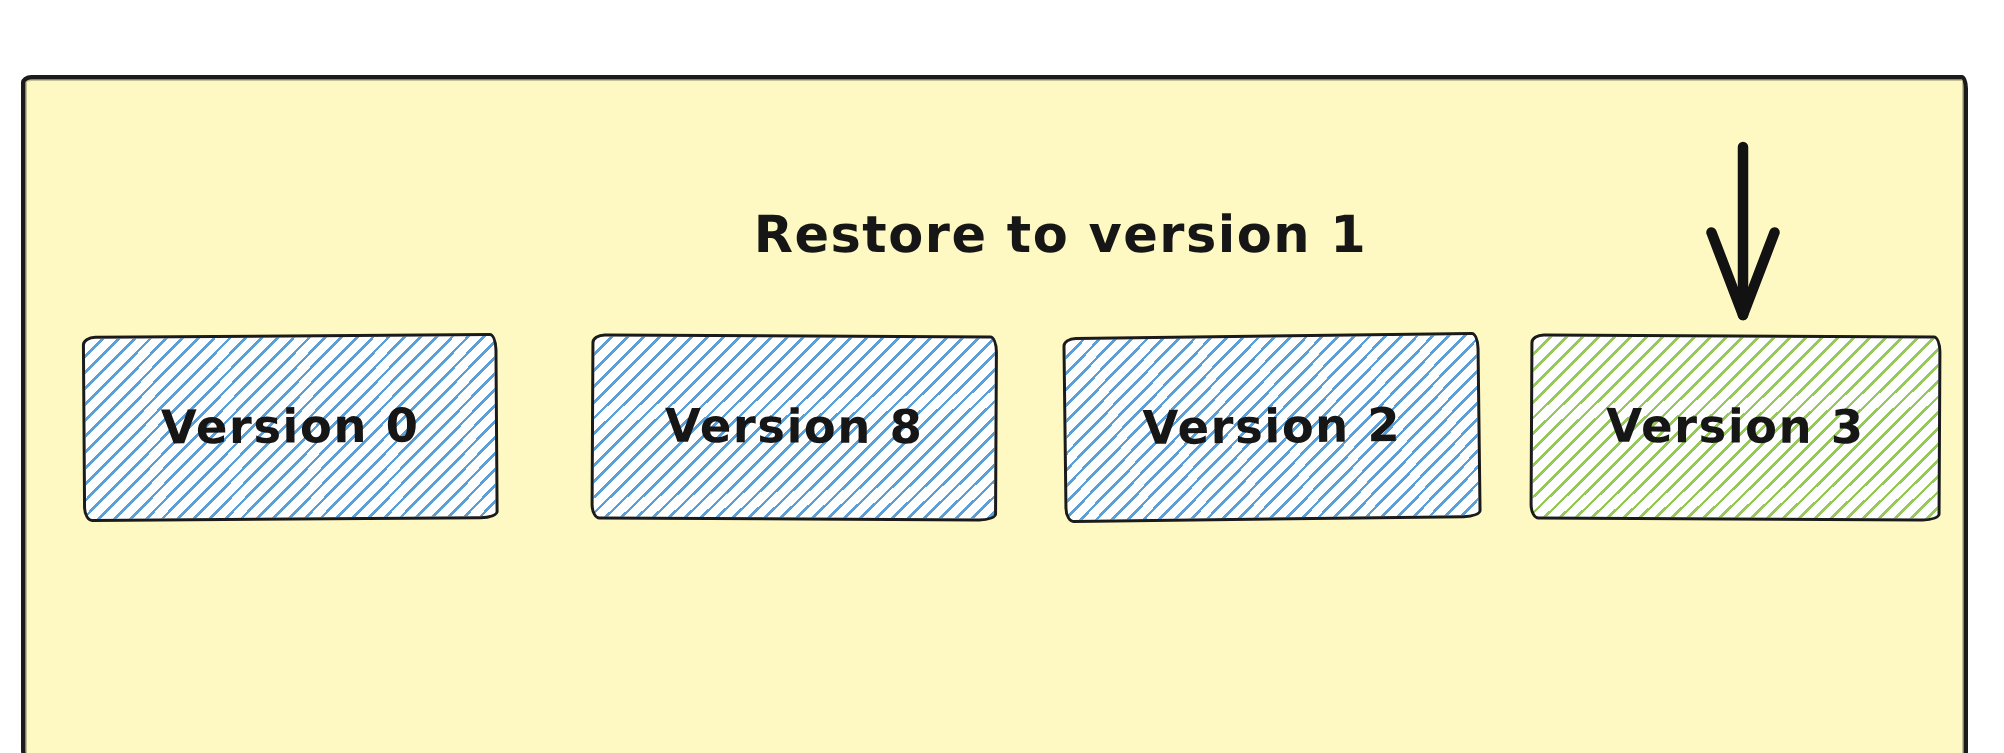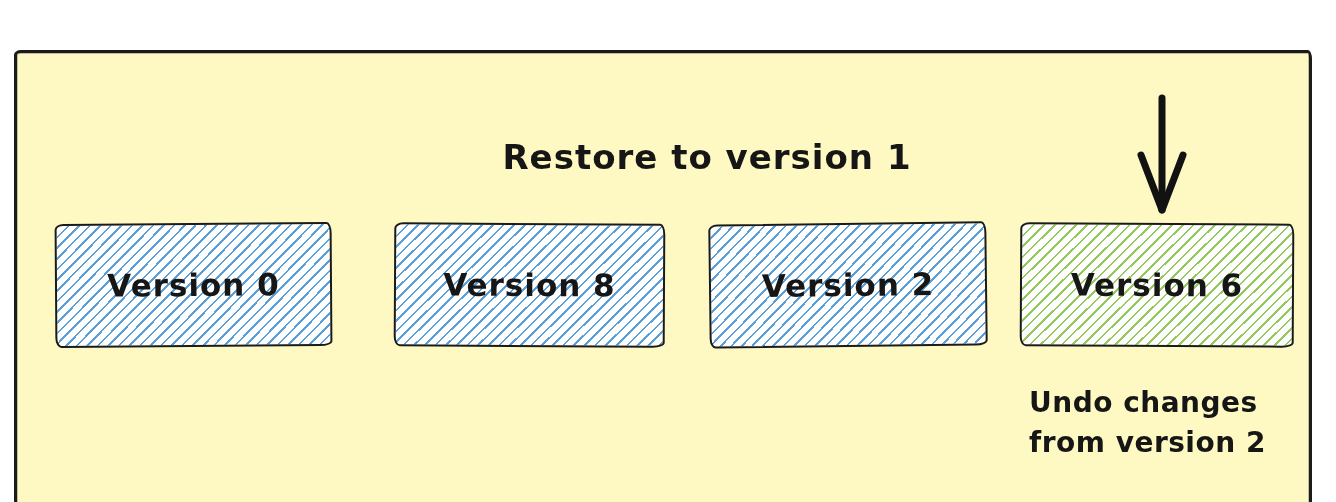--- a/index.html
+++ b/index.html
@@ -106,22 +106,18 @@
 
     <div class="vbox hatch-blue box1">
       <span class="label">Version 8</span>
     </div>
 
     <div class="vbox hatch-blue box2">
       <span class="label">Version 2</span>
     </div>
 
     <div class="vbox hatch-green box3">
-      <span class="label">Version 6</span>
+      <span class="label">Version 3</span>
     </div>
 
-    <div class="annotation">
-      <div>Undo changes</div>
-      <div>from version 2</div>
-    </div>
 
   </div>
 </div>
 
 </body></html>

